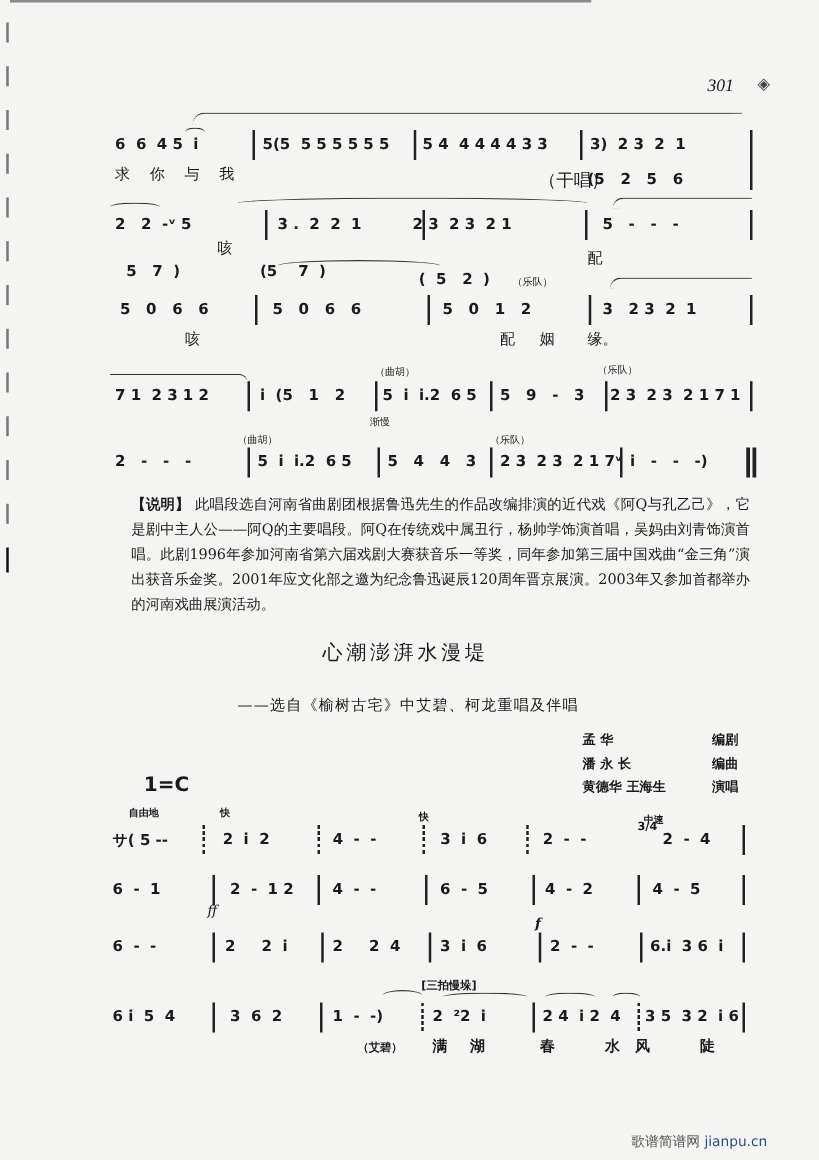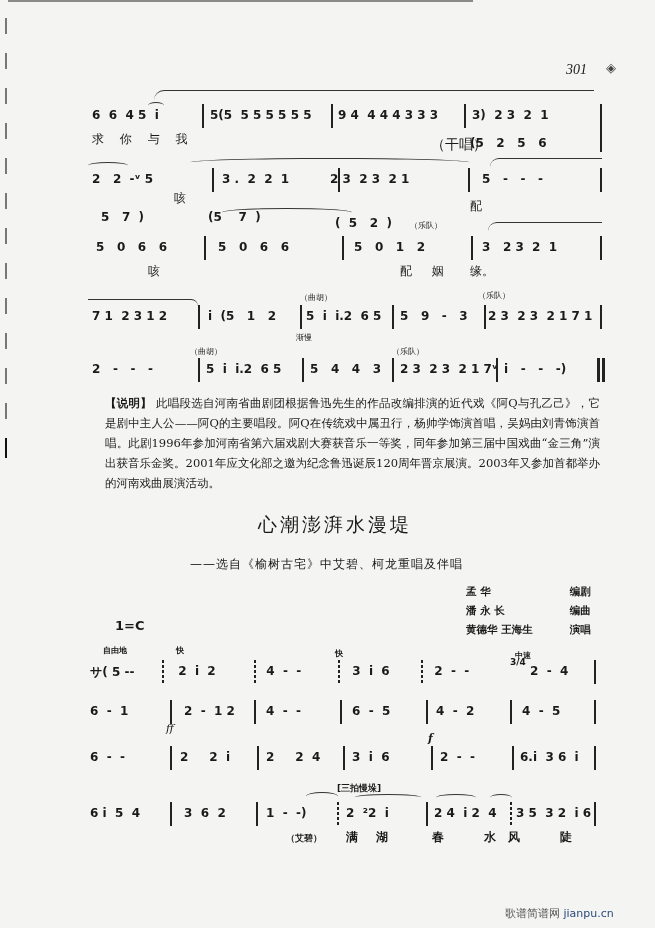--- a/index.html
+++ b/index.html
@@ -11,25 +11,25 @@
   .row{position:absolute;left:90px;width:520px;height:22px;}
   .cell{position:absolute;font-size:12px;font-weight:bold;white-space:pre;top:4px;text-align:right;}
   .bar{position:absolute;top:0;width:1.5px;height:24px;background:#222;}
   .bar.dash{background:repeating-linear-gradient(#222 0 3px,transparent 3px 5px);}
   .bar.end{width:3px;}
   .lyric{position:absolute;font-size:12px;font-family:"DejaVu Serif",serif;}
   .anno{position:absolute;font-size:8px;}
   .slur{position:absolute;border-top:1px solid #333;border-radius:50% 50% 0 0;height:6px;}
   .desc{position:absolute;left:105px;top:393px;width:495px;font-family:"DejaVu Serif",serif;font-size:11.5px;line-height:20px;text-align:justify;}
   .desc b{font-family:"DejaVu Sans",sans-serif;}
-  .title{position:absolute;left:258px;top:512px;font-family:"DejaVu Serif",serif;font-size:19px;letter-spacing:3px;text-align:right;}
+  .title{position:absolute;left:258px;top:512px;font-family:"DejaVu Serif",serif;font-size:16px;letter-spacing:3px;text-align:right;}
   .subtitle{position:absolute;left:190px;top:556px;font-family:"DejaVu Serif",serif;font-size:12px;letter-spacing:1px;}
   .credit{position:absolute;left:466px;font-family:"DejaVu Serif",serif;font-size:10.5px;font-weight:bold;}
   .credit .n{display:inline-block;width:100px;}
-  .key{position:absolute;left:115px;top:618px;font-size:13px;font-weight:bold;}
+  .key{position:absolute;left:115px;top:618px;font-size:16px;font-weight:bold;}
   .tempo{position:absolute;font-size:8px;font-weight:bold;}
   .section-label{position:absolute;left:337px;top:782px;font-size:9px;font-weight:bold;}
   .watermark{position:absolute;left:505px;top:906px;font-size:11px;color:#555;}
   .watermark span{color:#2a4a7a;}
 </style>
 </head>
 <body>
 
 <div class="topline"></div>
 <div class="margin-mark" style="top:18px"></div>
@@ -49,21 +49,21 @@
 <div class="page-num">301</div>
 <div class="page-icon">◈</div>
 
 <div class="row" style="top:104px">
   <div class="slur" style="left:58px;top:-2px;width:16px"></div>
   <div class="slur" style="left:64px;top:-14px;width:440px;height:10px;border-radius:10px 0 0 0"></div>
   <span class="cell" style="left:2px">6  6  4 5  i</span>
   <div class="bar" style="left:112px"></div>
   <span class="cell" style="left:120px">5(5  5 5 5 5 5 5</span>
   <div class="bar" style="left:241px"></div>
-  <span class="cell" style="left:248px">9 4  4 4 4 3 3 3</span>
+  <span class="cell" style="left:248px">5 4  4 4 4 4 3 3</span>
   <div class="bar" style="left:374px"></div>
   <span class="cell" style="left:382px">3)  2 3  2  1</span>
   <div class="bar" style="left:510px"></div>
 </div>
 <div class="lyric" style="left:92px;top:131px;letter-spacing:6px">求 你  与     我</div>
 <div class="anno" style="left:431px;top:136px;font-size:14px">（干唱）</div>
 <span class="cell" style="position:absolute;left:470px;top:136px;font-size:12px;font-weight:bold;white-space:pre">(5   2   5   6</span>
 <div class="bar" style="left:600px;top:128px"></div>
 
 <div class="row" style="top:168px">

